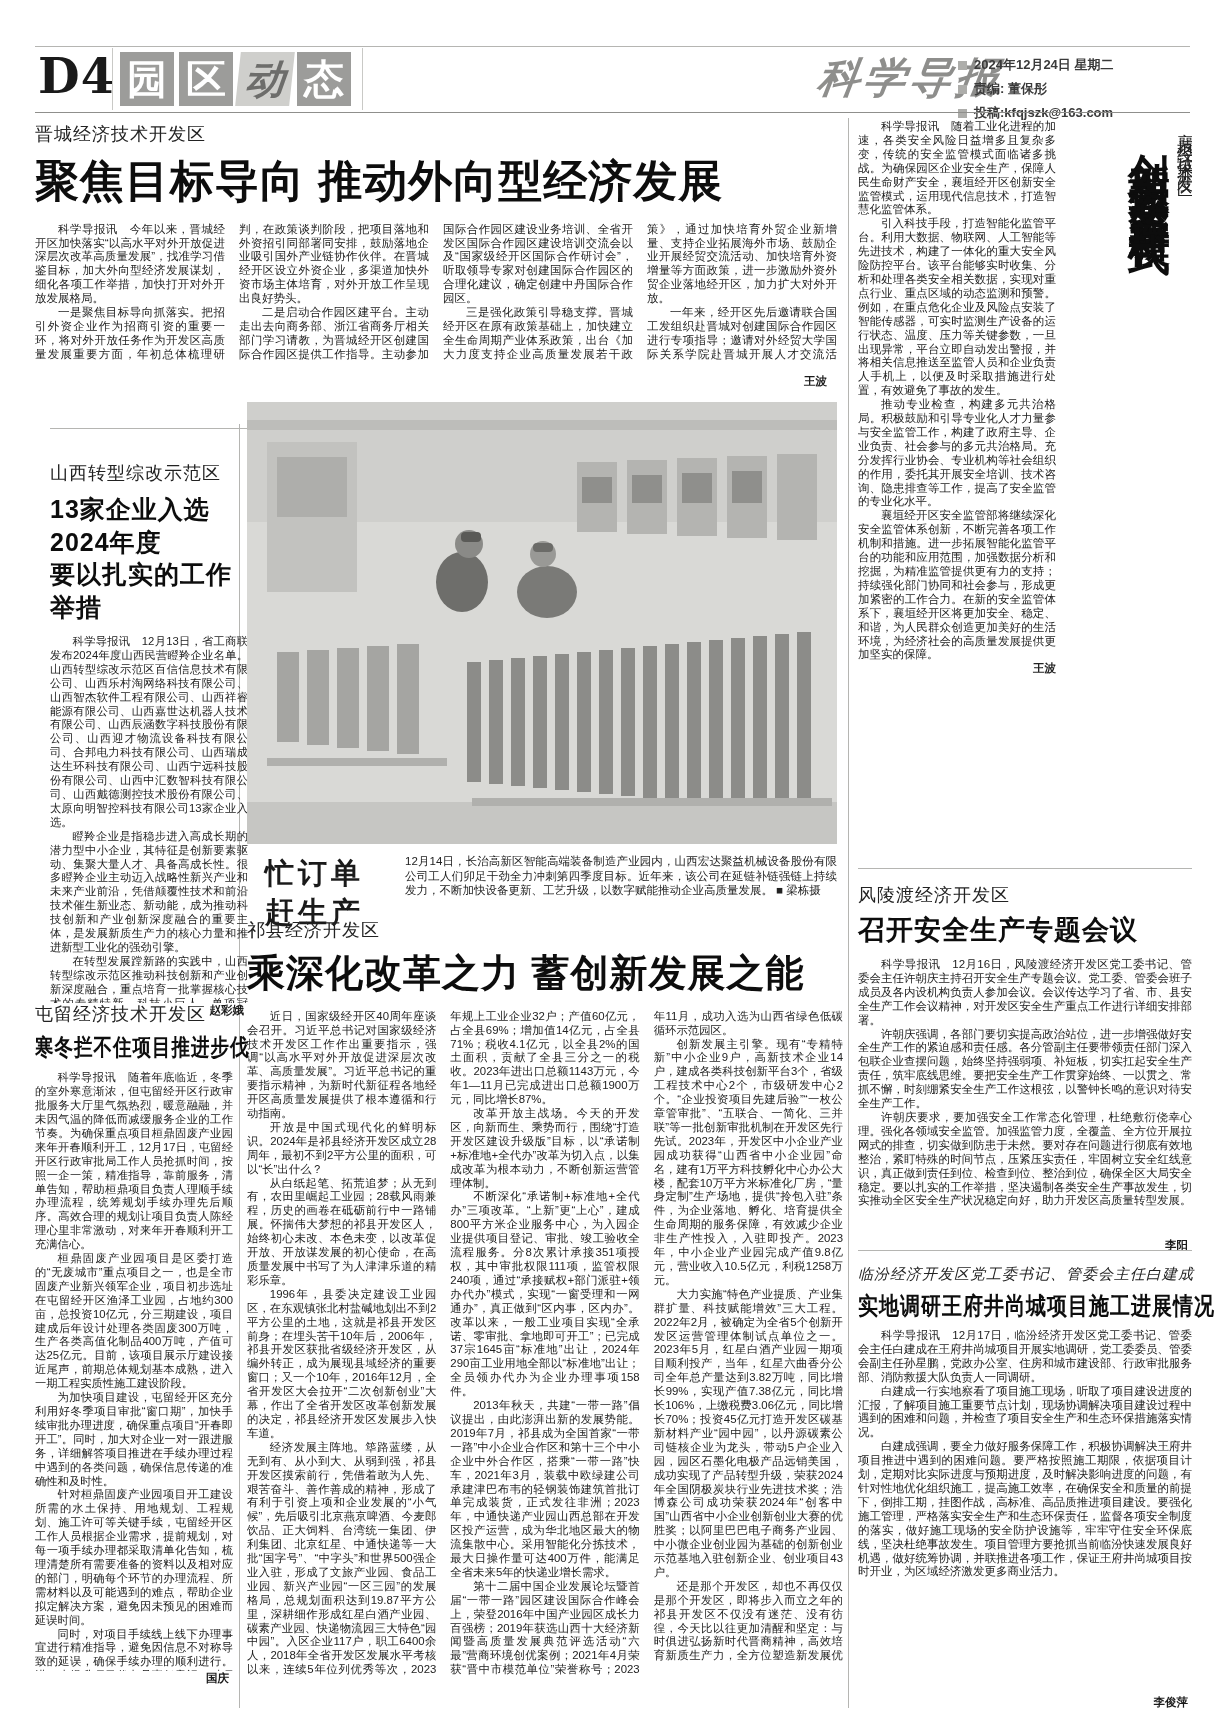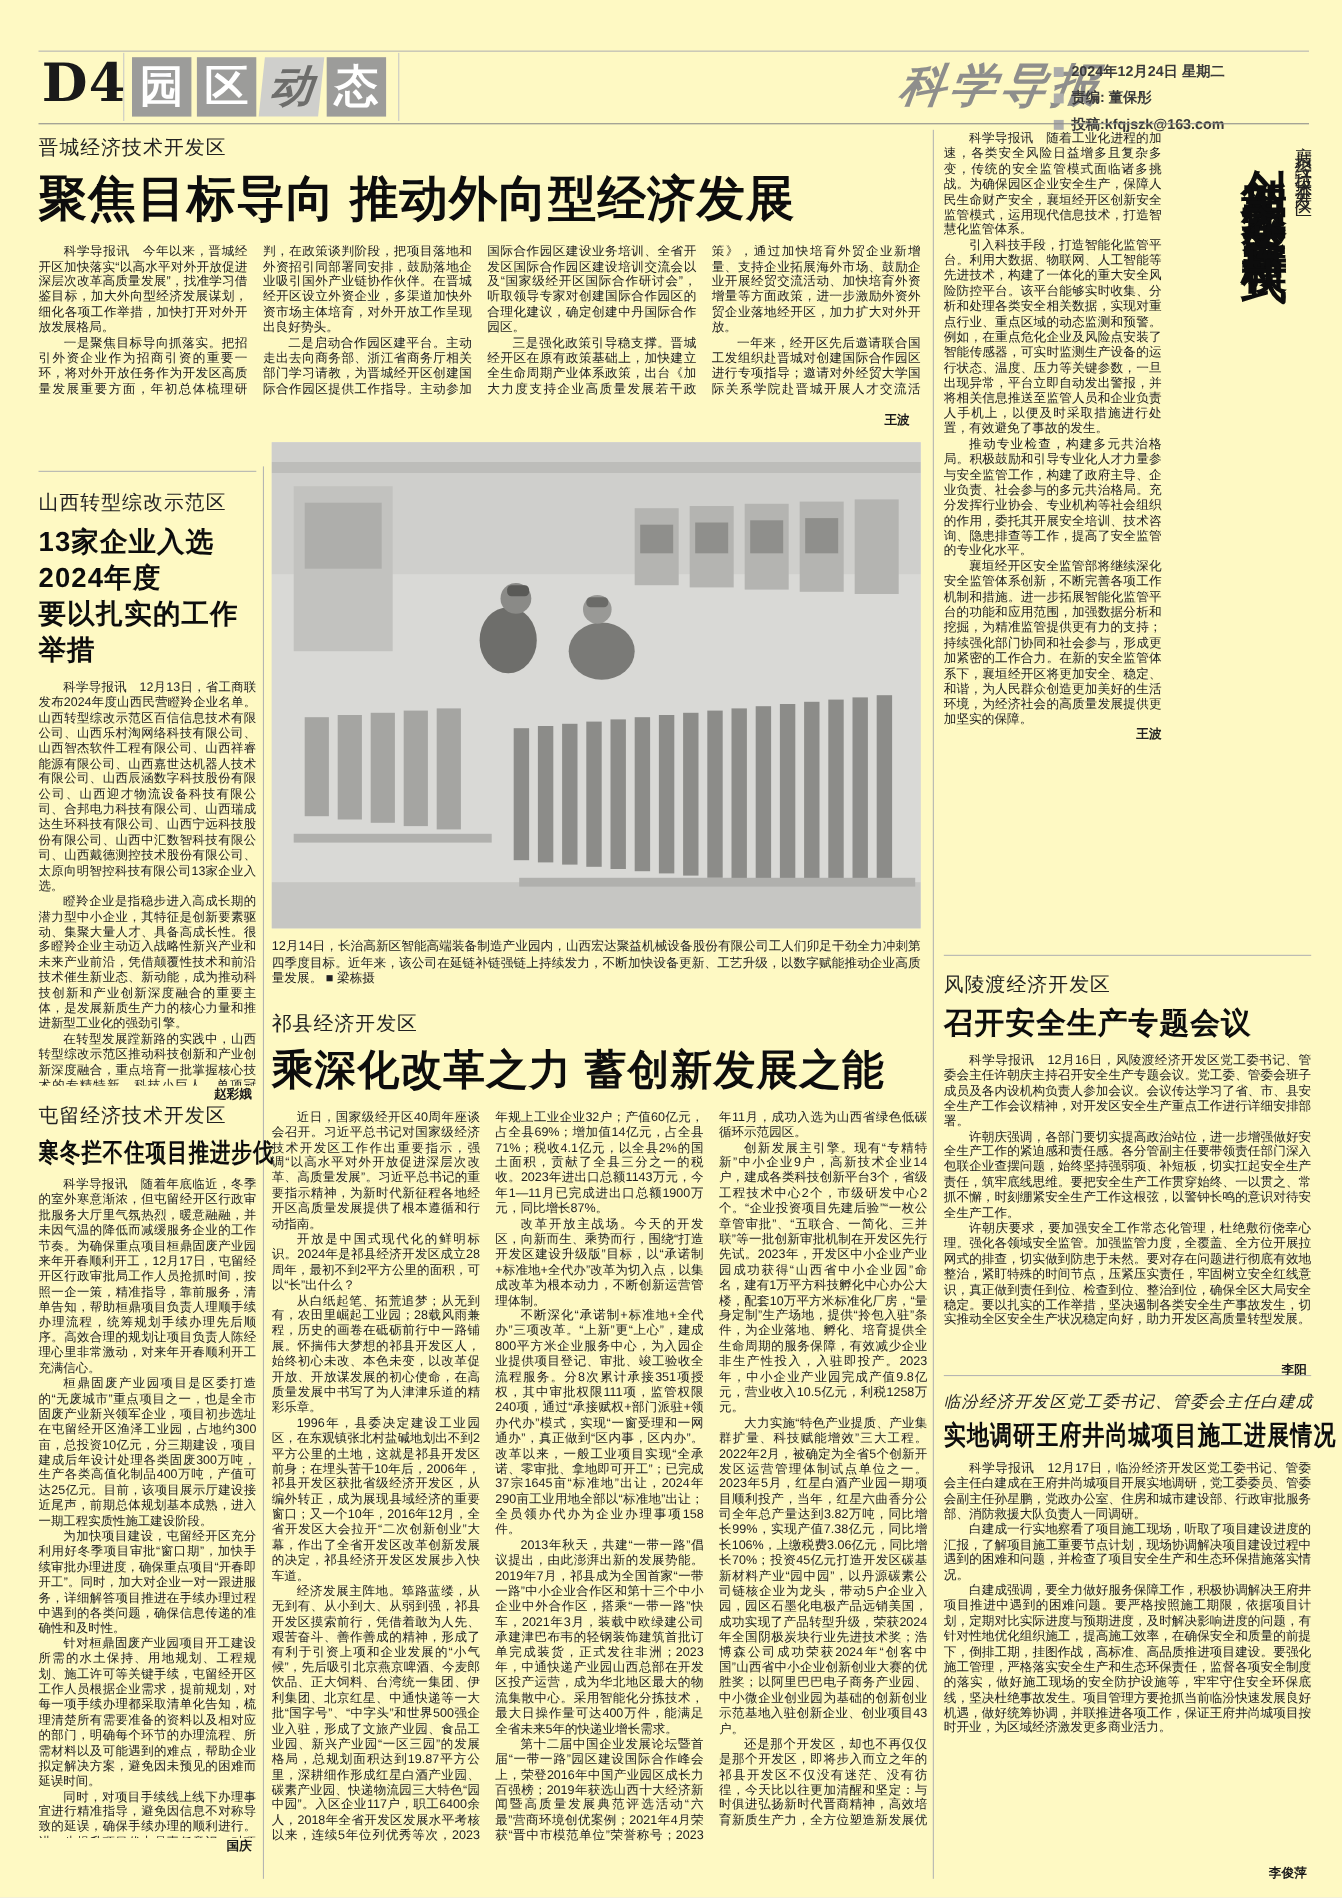--- a/index.html
+++ b/index.html
@@ -1,16 +1,16 @@
 <!DOCTYPE html>
 <html><head>
 <meta charset="utf-8">
 <style>
   html,body{margin:0;padding:0;background:#e9e9e6;}
-  #page{position:relative;width:1220px;height:1725px;margin:0 auto;background:#fef9c3;
+  #page{position:relative;width:1220px;height:1725px;margin:0 auto;background:#ffffff;
         font-family:"Liberation Sans",sans-serif;color:#1a1a1a;overflow:hidden;}
   .hr{position:absolute;background:#b5b5b2;height:1px;}
   .vr{position:absolute;background:#b5b5b2;width:1px;}
   
   .pageno{position:absolute;left:38px;top:48px;font-family:"DejaVu Serif",serif;
           font-weight:bold;font-size:48px;letter-spacing:1px;}
   .tiles{position:absolute;left:120px;top:52px;display:flex;gap:5px;}
   .tile{width:54px;height:54px;background:#9c9c9a;color:#fff;font-weight:900;
         font-size:40px;line-height:54px;text-align:center;}
   .tile.script{background:#cfcfcc;color:#6d6d6b;font-family:"DejaVu Serif",serif;
@@ -37,21 +37,21 @@
   
   #xiangyuan{left:858px;top:120px;width:334px;}
   #xiangyuan .vblock{float:right;width:126px;height:560px;margin:0 0 8px 10px;
         display:flex;flex-direction:row;justify-content:flex-end;}
   #xiangyuan .vhead{writing-mode:vertical-rl;font-weight:900;font-size:42px;
         letter-spacing:8px;line-height:1.1;color:#0d0d0d;}
   #xiangyuan .vkicker{writing-mode:vertical-rl;font-size:17px;letter-spacing:6px;
         margin-left:6px;color:#222;}
   #xiangyuan .body{height:700px;}
   
-  #shisan{left:35px;top:428px;width:198px;border-top:1px solid #b5b5b2;padding-top:16px;}
+  #shisan{left:50px;top:428px;width:198px;border-top:1px solid #b5b5b2;padding-top:32px;}
   #shisan .headline{font-size:25px;margin-top:8px;line-height:1.3;}
   #shisan .body{margin-top:12px;height:368px;font-size:11.3px;}
   #tunliu{left:35px;top:1002px;width:198px;}
   #tunliu .headline{font-size:18.5px;margin-top:8px;transform:scaleY(1.25);
         transform-origin:left top;white-space:nowrap;}
   #tunliu .body{margin-top:16px;height:600px;font-size:11.3px;}
   
   #photo{position:absolute;left:247px;top:402px;width:590px;height:442px;background:#d8d8d5;}
   #photo svg{display:block;}
   #caption{position:absolute;left:247px;top:854px;width:590px;display:flex;}
@@ -217,20 +217,24 @@
       </g>
       <rect x="0" y="400" width="590" height="42" fill="#c6c6c3"></rect>
       <g fill="#b0b0ad">
         <rect x="225" y="396" width="360" height="8"></rect>
           <rect x="20" y="356" width="180" height="8"></rect>
       </g>
     </svg>
   </figure>
 
   <div id="caption">
+    <div class="ctitle">
+      <span style="display:block;">忙订单</span>
+      <span style="display:block;">赶生产</span>
+    </div>
     <div class="ctext">
       <span>12月14日，长治高新区智能高端装备制造产业园内，山西宏达聚益机械设备股份有限公司工人们卯足干劲全力冲刺第四季度目标。近年来，该公司在延链补链强链上持续发力，不断加快设备更新、工艺升级，以数字赋能推动企业高质量发展。</span>
       <span class="credit">■ 梁栋摄</span>
     </div>
   </div>
 
   <section class="art" id="qixian">
     <div class="kicker">祁县经济开发区</div>
     <h1 class="headline" style="margin:10px 0 0;">乘深化改革之力  蓄创新发展之能</h1>
     <div class="body">

